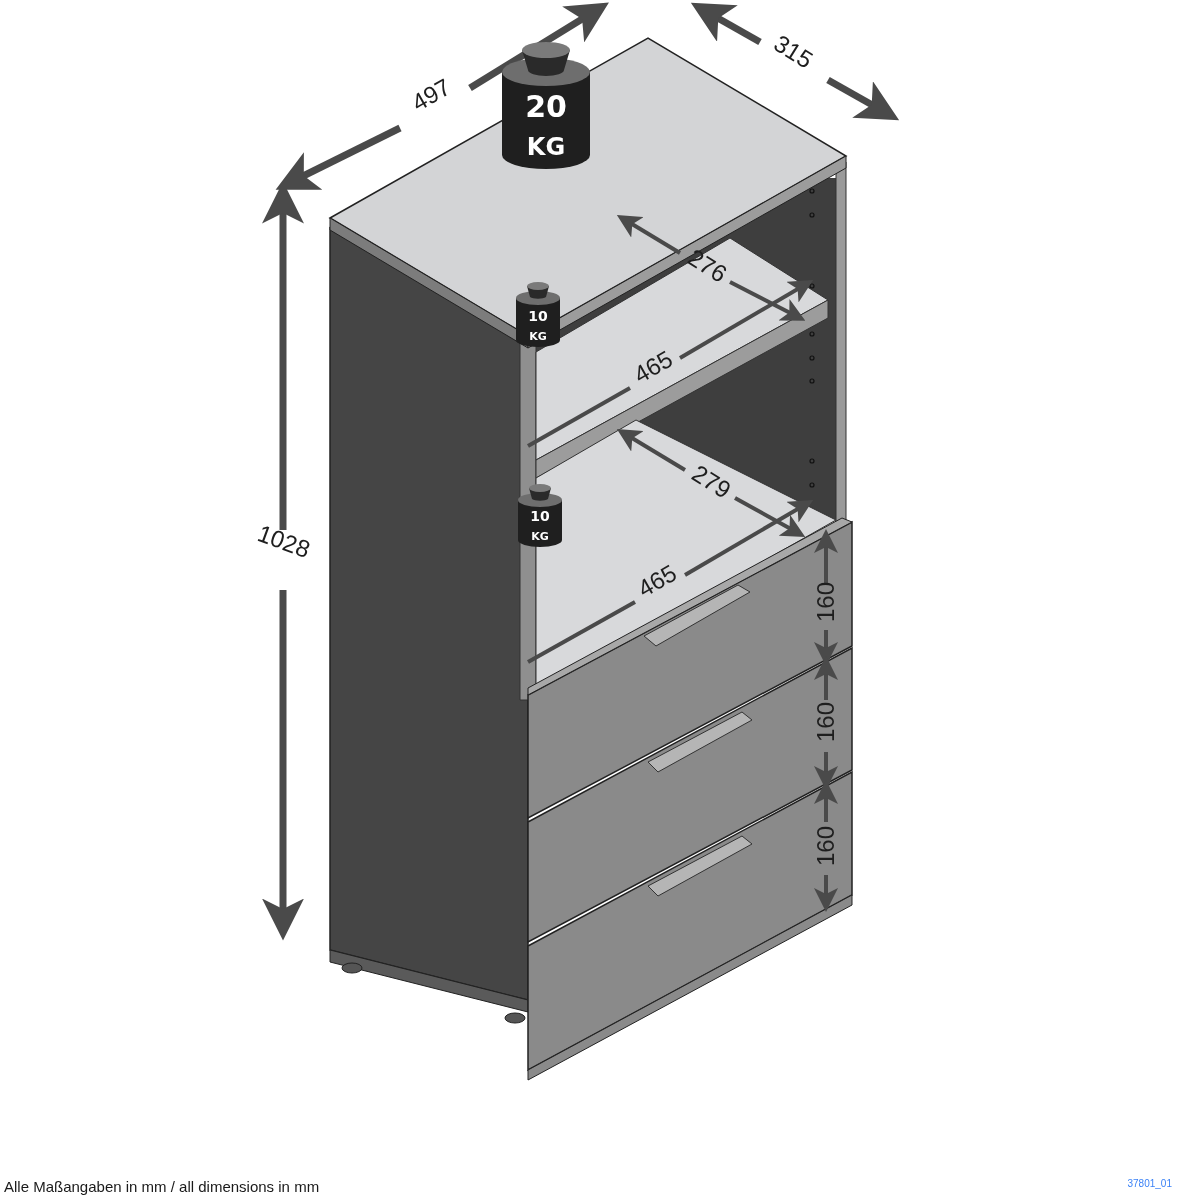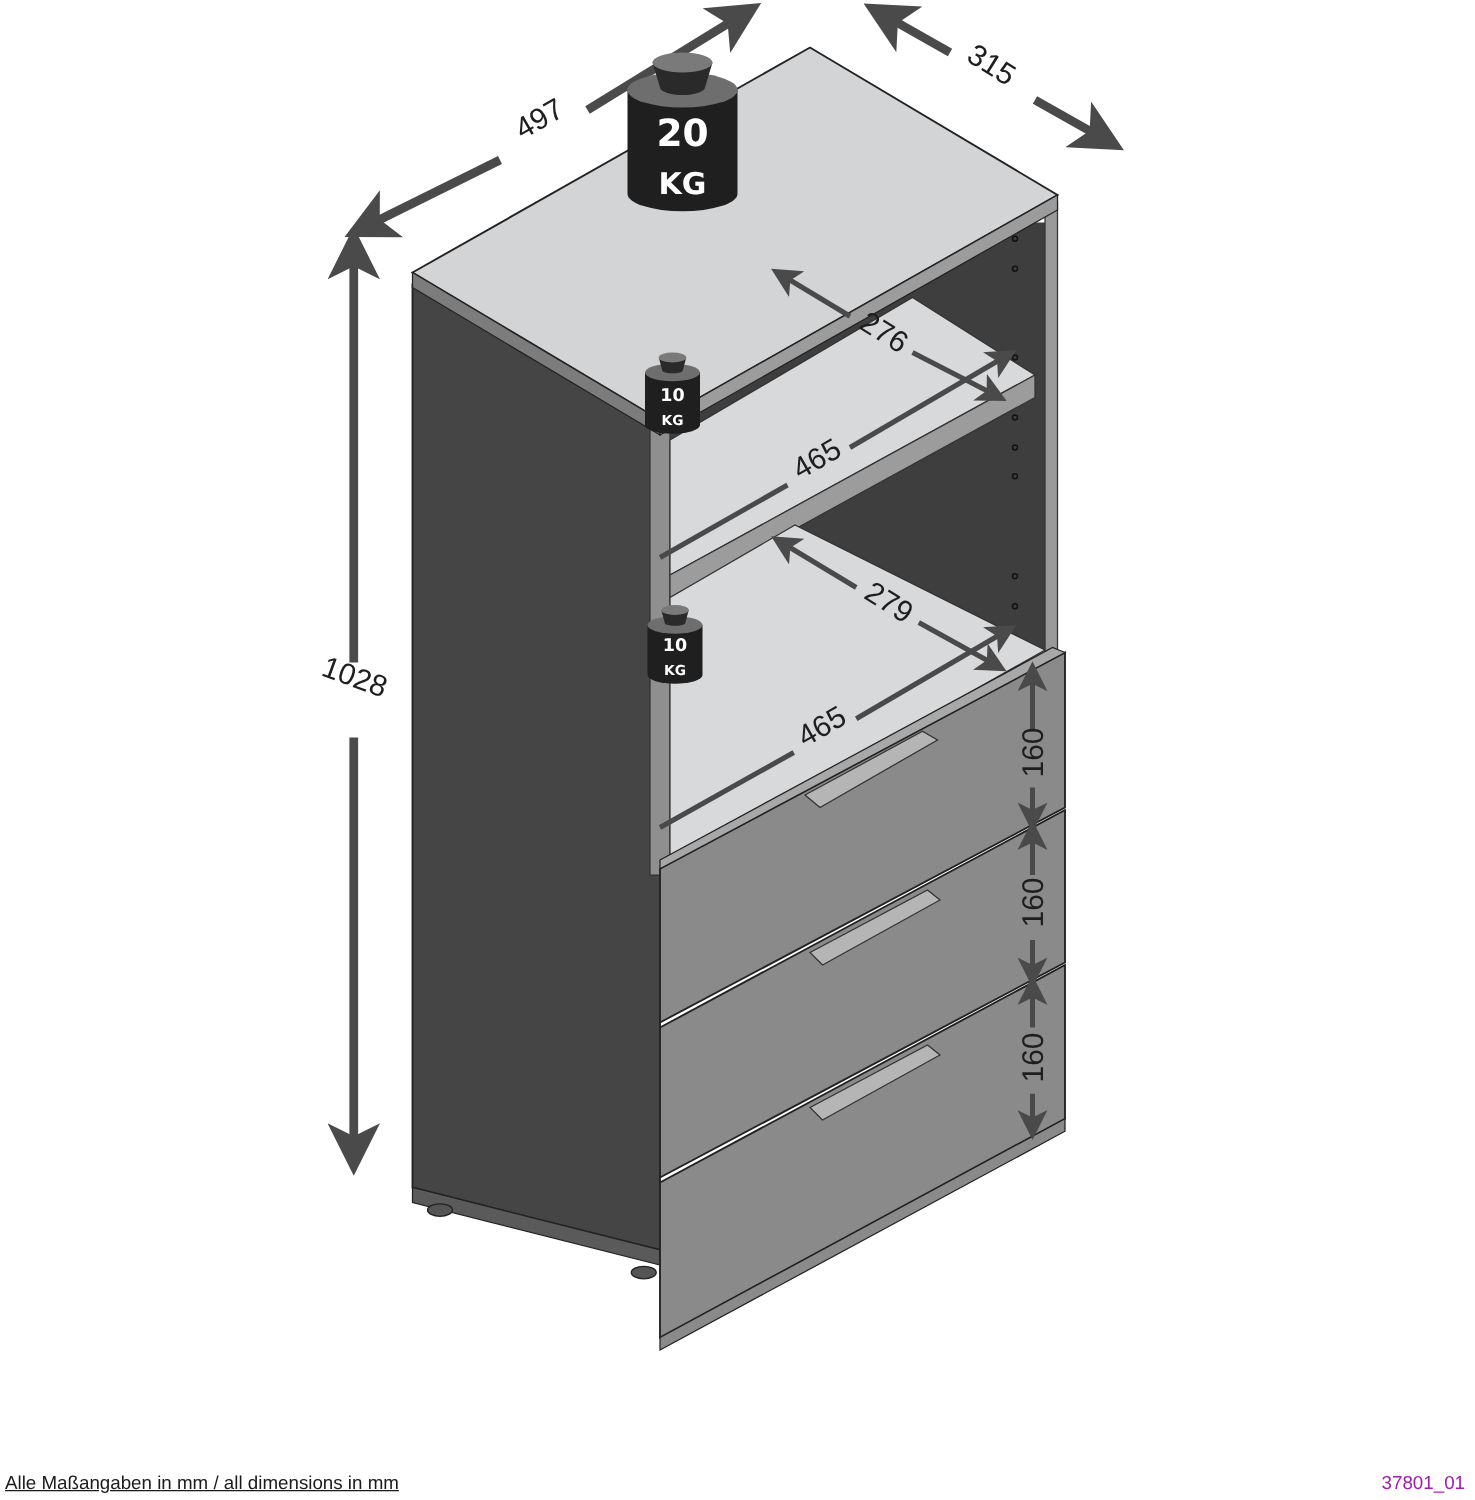--- a/index.html
+++ b/index.html
@@ -1,22 +1,22 @@
 <!DOCTYPE html>
 <html><head>
 <meta charset="utf-8">
 <style>
   html, body { margin:0; padding:0; background:#ffffff; }
   body { width:1180px; height:1200px; position:relative; overflow:hidden;
          font-family:"Liberation Sans", sans-serif; }
   #drawing { position:absolute; left:0; top:0; width:1180px; height:1200px; }
   .dim-text { font-family:"Liberation Sans", sans-serif; font-size:24px; fill:#1e1e1e; }
   .weight-text { font-family:"DejaVu Sans", sans-serif; font-weight:bold; fill:#ffffff; text-anchor:middle; }
-  .footer-left { position:absolute; left:4px; top:1178px; font-size:15px; color:#1a1a1a;text-decoration:underline; }
-  .footer-right { position:absolute; right:8px; top:1178px; font-size:15px; color:#a21caf; }
+  .footer-left { position:absolute; left:4px; top:1178px; font-size:15px; color:#1a1a1a; }
+  .footer-right { position:absolute; right:8px; top:1178px; font-size:10px; color:#3b82f6; }
 </style>
 </head>
 <body>
 
 <svg id="drawing" viewBox="0 0 1180 1200" xmlns="http://www.w3.org/2000/svg">
   <defs>
     <marker id="ah" markerWidth="6" markerHeight="6" refX="4.5" refY="3" orient="auto" markerUnits="strokeWidth">
       <path d="M0,0 L6,3 L0,6 L1.5,3 Z" fill="#4a4a4a"></path>
     </marker>
   </defs>

